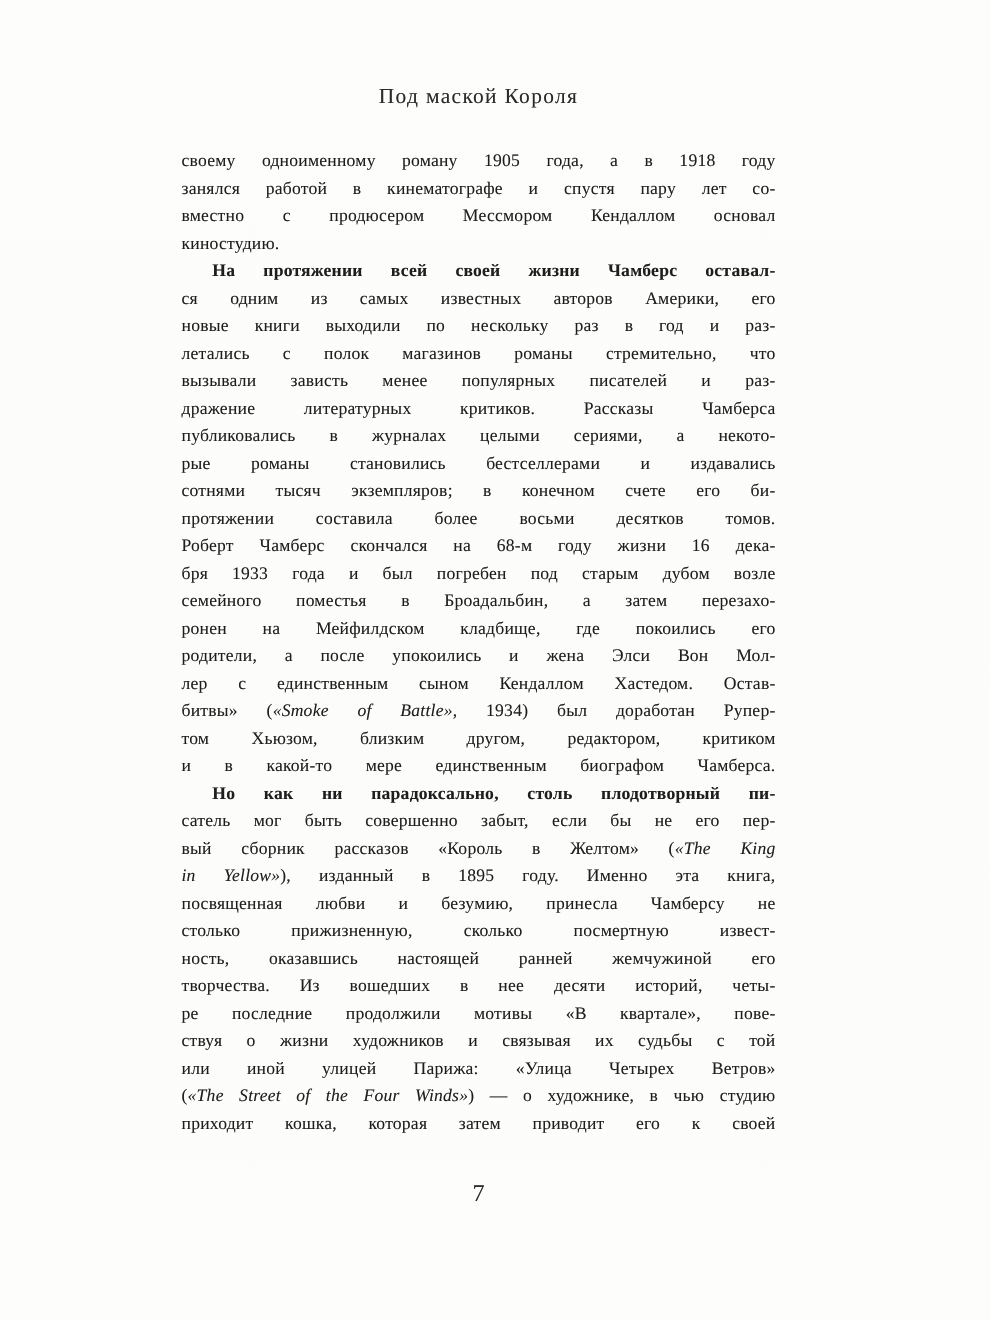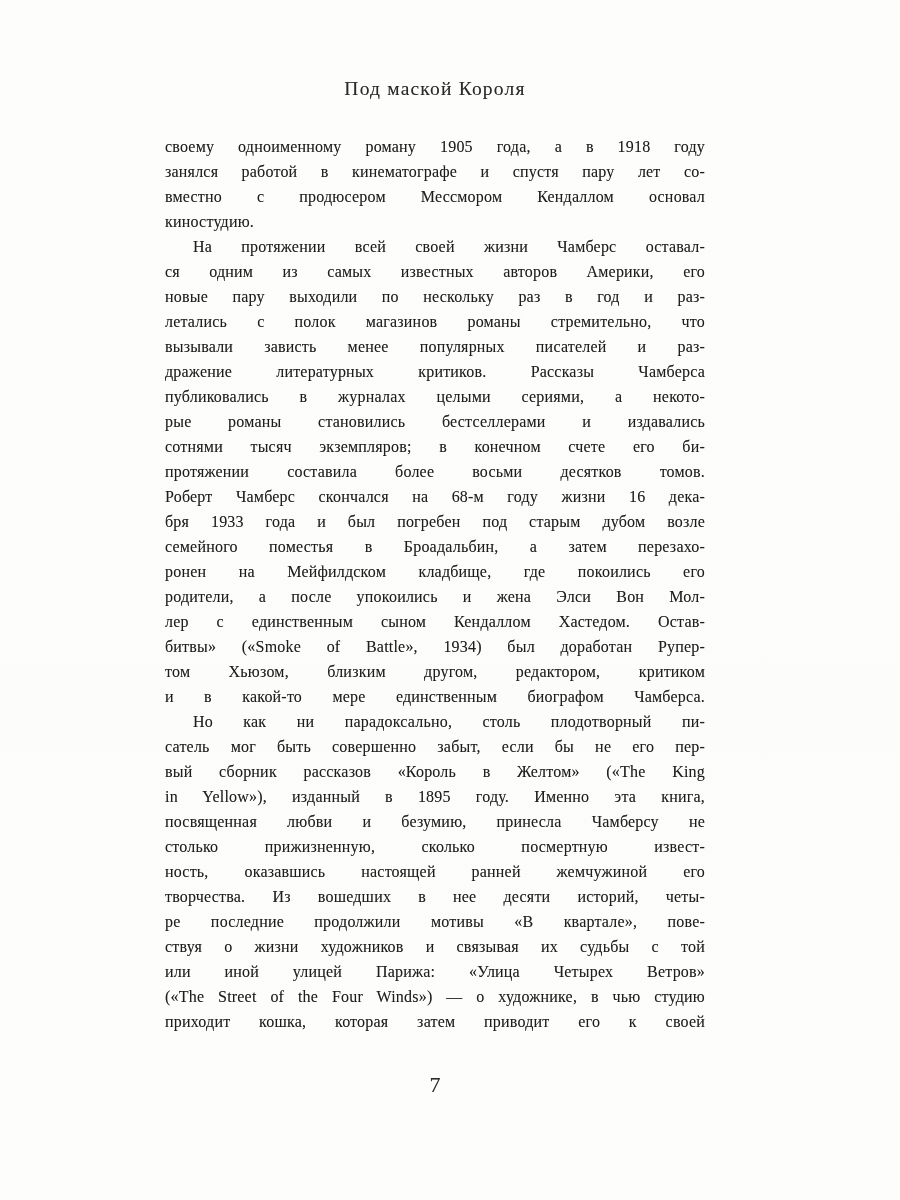--- a/index.html
+++ b/index.html
@@ -43,22 +43,24 @@
     text-align: justify;
     text-align-last: justify;
     overflow: visible;
   }
   .line.flush {
     text-align: right;
     text-align-last: left;
   }
   .line.indent {
     text-indent: 28px;
+    font-weight: bold;
   }
   .em {
+    font-style: italic;
   }
   .page-number {
     position: absolute;
     left: 165px;
     width: 540px;
     top: 1072px;
     text-align: center;
     font-size: 22px;
     line-height: 26px;
     color: #2a2a2a;
@@ -71,21 +73,21 @@
 <div class="book-page">
   <div class="running-header">Под маской Короля</div>
 
   <div class="text-block">
       <div class="line"><span>своему одноименному роману 1905 года, а в 1918 году</span></div>
       <div class="line"><span>занялся работой в кинематографе и спустя пару лет со-</span></div>
       <div class="line"><span>вместно с продюсером Мессмором Кендаллом основал</span></div>
       <div class="line flush"><span>киностудию.</span></div>
       <div class="line indent"><span>На протяжении всей своей жизни Чамберс оставал-</span></div>
       <div class="line"><span>ся одним из самых известных авторов Америки, его</span></div>
-      <div class="line"><span>новые пару выходили по нескольку раз в год и раз-</span></div>
+      <div class="line"><span>новые книги выходили по нескольку раз в год и раз-</span></div>
       <div class="line"><span>летались с полок магазинов романы стремительно, что</span></div>
       <div class="line"><span>вызывали зависть менее популярных писателей и раз-</span></div>
       <div class="line"><span>дражение литературных критиков. Рассказы Чамберса</span></div>
       <div class="line"><span>публиковались в журналах целыми сериями, а некото-</span></div>
       <div class="line"><span>рые романы становились бестселлерами и издавались</span></div>
       <div class="line"><span>сотнями тысяч экземпляров; в конечном счете его би-</span></div>
       <div class="line"><span>протяжении составила более восьми десятков томов.</span></div>
       <div class="line"><span>Роберт Чамберс скончался на 68-м году жизни 16 дека-</span></div>
       <div class="line"><span>бря 1933 года и был погребен под старым дубом возле</span></div>
       <div class="line"><span>семейного поместья в Броадальбин, а затем перезахо-</span></div>

